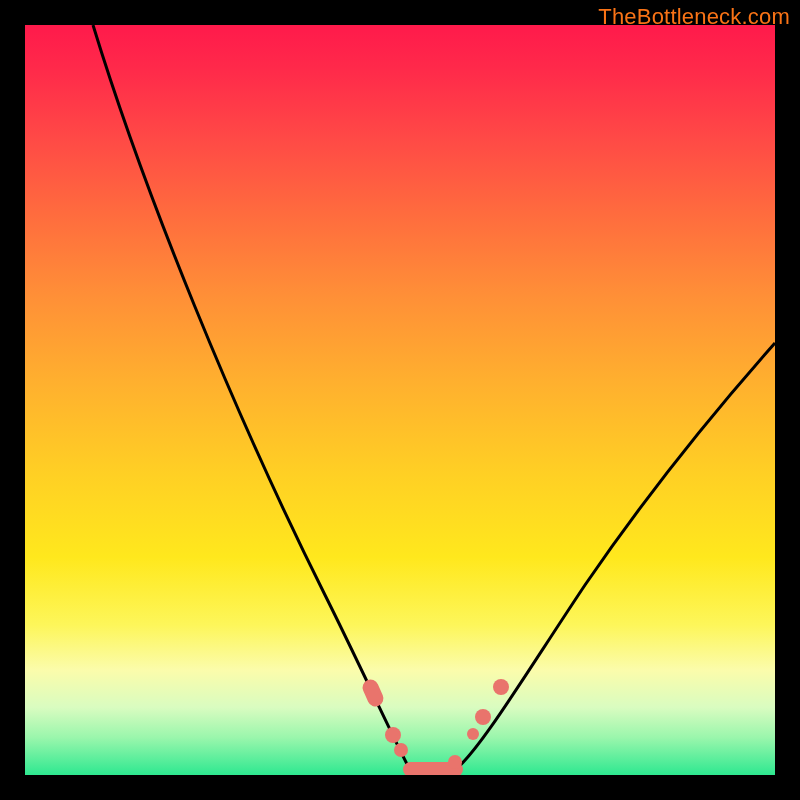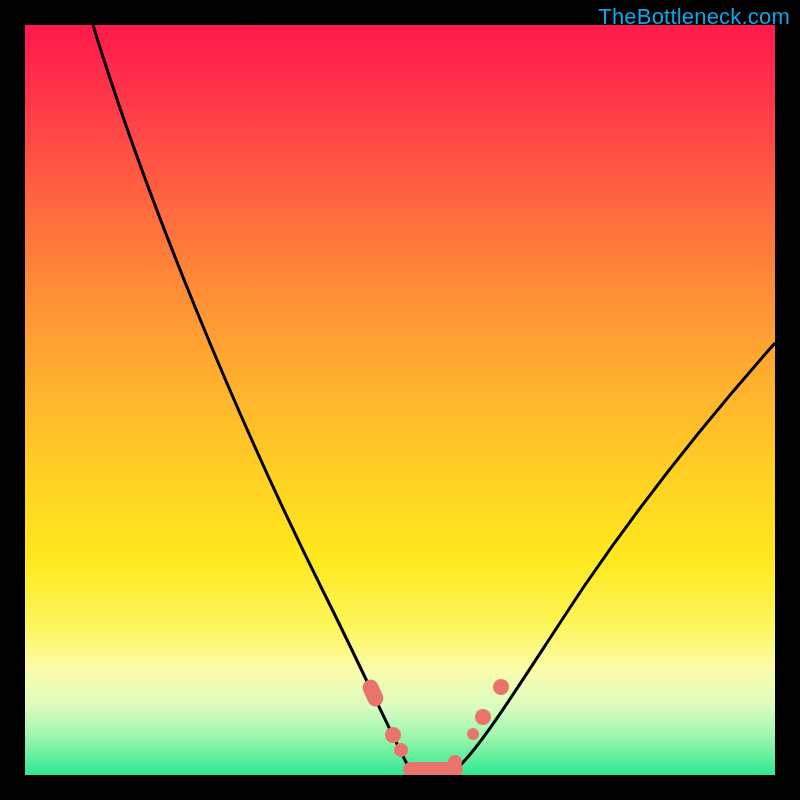--- a/index.html
+++ b/index.html
@@ -31,21 +31,21 @@
       #fbfcab 86%,
       #d9fcc0 91%,
       #9af6ac 95%,
       #2ee890 100%
     );
   }
   .watermark {
     position: absolute;
     top: 4px;
     right: 10px;
-    color: #0ea5e9;
+    color: #f97316;
     font-size: 22px;
     letter-spacing: 0.2px;
     font-family: Arial, Helvetica, sans-serif;
   }
   svg.curve {
     position: absolute;
     left: 0;
     top: 0;
     width: 750px;
     height: 750px;

